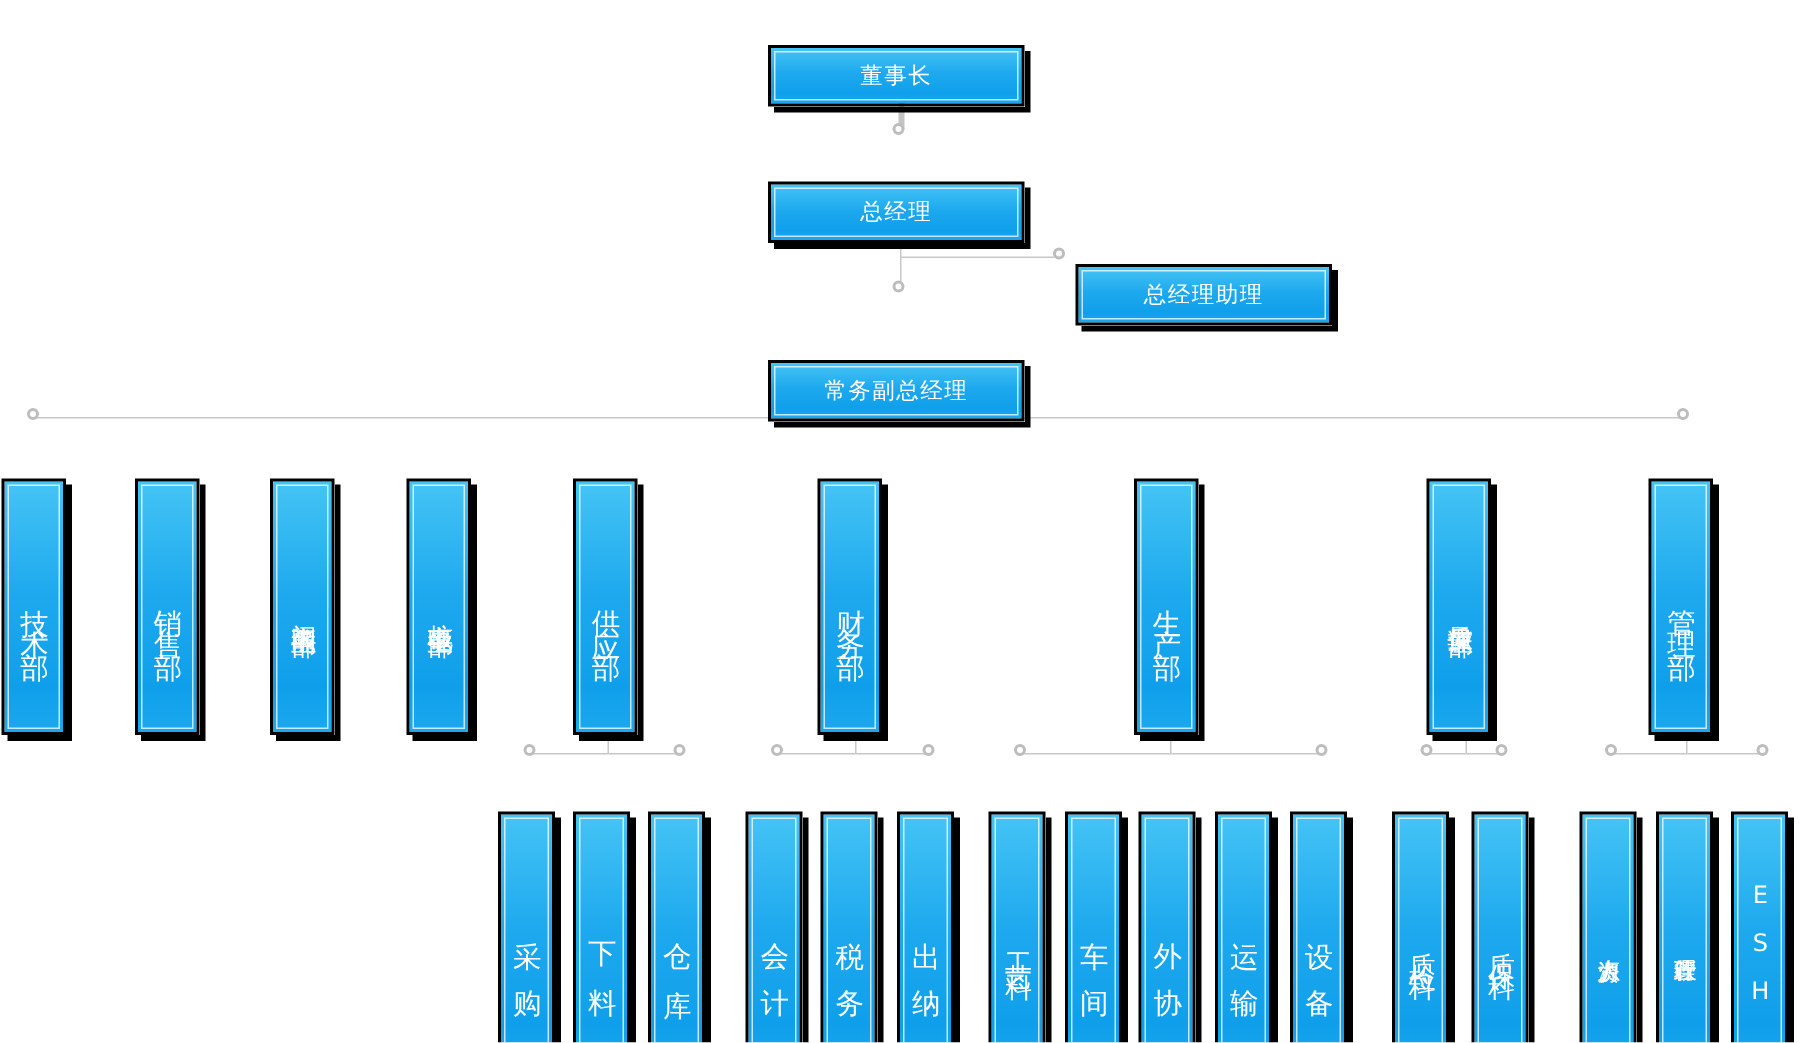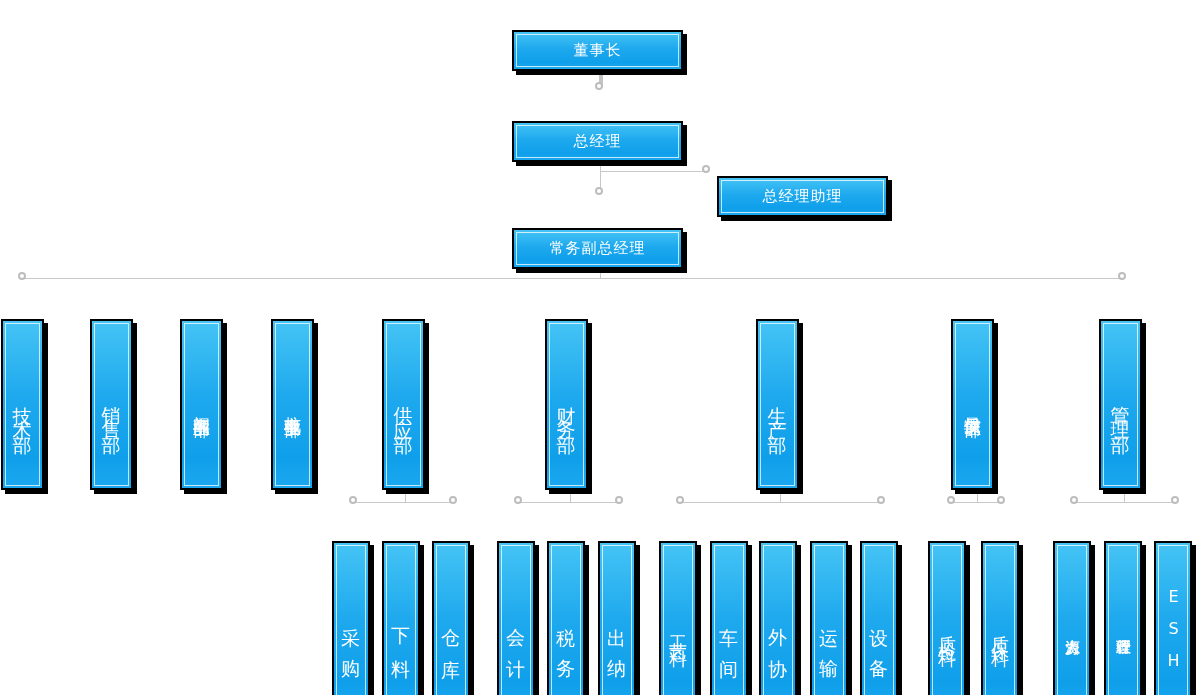--- a/index.html
+++ b/index.html
@@ -104,21 +104,21 @@
 
   <div class="box hbox" style="left:512px;top:2px">
     <span class="hlabel">董事长</span>
   </div>
   <div class="box hbox" style="left:717px;top:148px">
     <span class="hlabel">总经理助理</span>
   </div>
   <div class="box hbox" style="left:512px;top:93px">
     <span class="hlabel">总经理</span>
   </div>
-  <div class="box hbox" style="left:512px;top:200px">
+  <div class="box hbox" style="left:512px;top:212px">
     <span class="hlabel">常务副总经理</span>
   </div>
 
   <div class="box vbox d3" style="left:1px">
     <span class="vlabel">技术部</span>
   </div>
   <div class="box vbox d3" style="left:90px">
     <span class="vlabel">销售部</span>
   </div>
   <div class="box vbox d5" style="left:180px">

